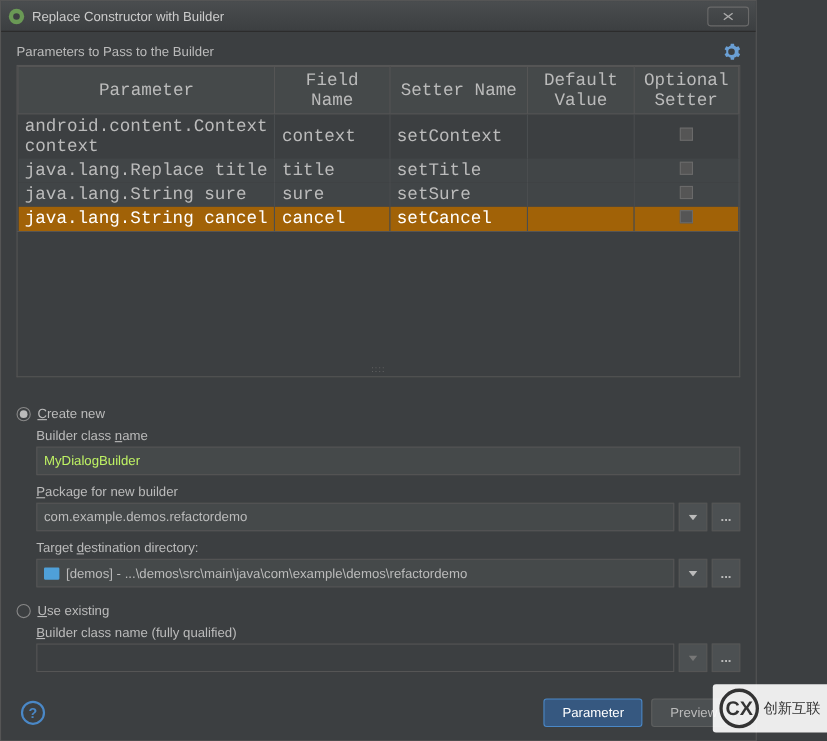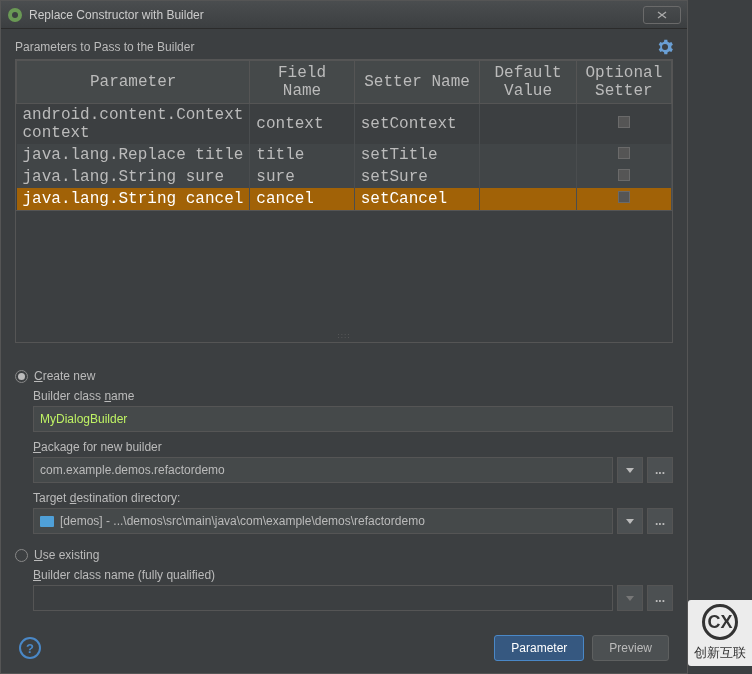--- a/index.html
+++ b/index.html
@@ -36,21 +36,21 @@
     .text-input.disabled { background: #3c3f41; color: #777; }
     .dropdown { flex: 1; height: 26px; background: #45494a; border: 1px solid #555; color: #bbbbbb; padding: 0 6px; display: flex; align-items: center; justify-content: space-between; }
     .dropdown-toggle { width: 26px; height: 26px; background: #4c5052; border: 1px solid #555; display: flex; align-items: center; justify-content: center; }
     .more-btn { width: 26px; height: 26px; background: #4c5052; border: 1px solid #555; color: #bbbbbb; display: flex; align-items: center; justify-content: center; font-weight: bold; }
     .folder-icon { width: 14px; height: 11px; background: #4fa0d8; display: inline-block; margin-right: 6px; border-radius: 1px; }
     .button-bar { display: flex; align-items: center; justify-content: space-between; padding: 10px 4px 4px; margin-top: auto; }
     .help-btn { width: 22px; height: 22px; border-radius: 50%; border: 2px solid #4a88c7; color: #4a88c7; display: flex; align-items: center; justify-content: center; font-weight: bold; font-size: 13px; }
     .right-buttons { display: flex; gap: 8px; }
     .btn { height: 26px; padding: 0 16px; background: #4c5052; border: 1px solid #5e6060; color: #bbbbbb; display: flex; align-items: center; border-radius: 3px; cursor: pointer; }
     .btn.primary { background: #365880; border-color: #4a88c7; color: #fff; }
-    .watermark { position: absolute; right: 0; bottom: 8px; display: flex; align-items: center; gap: 4px; font-size: 13px; color: #333; background: rgba(255,255,255,0.9); padding: 4px 6px; border-radius: 3px 0 0 3px; flex-direction: column; }
+    .watermark { position: absolute; right: 0; bottom: 8px; display: flex; align-items: center; gap: 4px; font-size: 13px; color: #333; background: rgba(255,255,255,0.9); padding: 4px 6px; border-radius: 3px 0 0 3px; }
     .watermark .glyph { width: 36px; height: 36px; border: 3px solid #333; border-radius: 50%; display: flex; align-items: center; justify-content: center; font-size: 18px; font-weight: bold; }
     u.mnemonic { text-decoration: underline; }
   </style>
 </head>
 <body>
 
 <div class="window">
   <div class="titlebar">
     <span class="app-icon">
       <svg viewBox="0 0 16 16">

